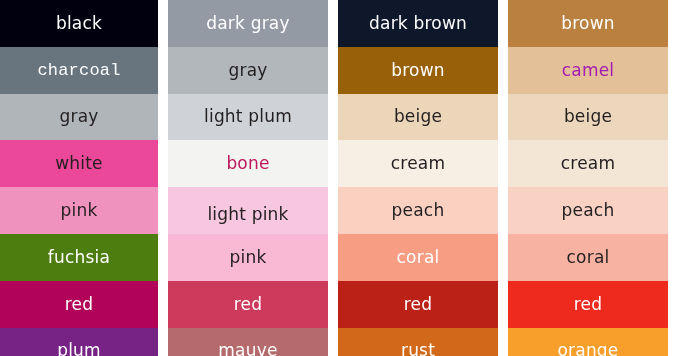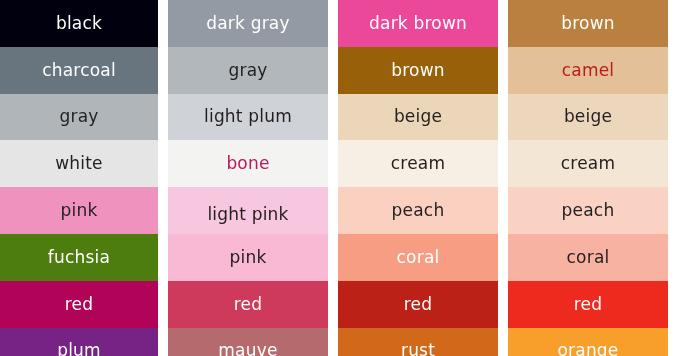--- a/index.html
+++ b/index.html
@@ -49,26 +49,26 @@
 </style>
 </head>
 <body>
 
 <div id="palette-grid">
     <div class="palette-column" style="flex: 0 0 158px; width: 158px;">
       <div class="swatch" style="background: rgb(0, 0, 15); flex: 0 0 46.8px; height: 46.8px;">
         <span class="swatch-label" style="color: rgb(255, 255, 255);">black</span>
       </div>
       <div class="swatch" style="background: rgb(105, 117, 126); flex: 0 0 46.8px; height: 46.8px;">
-        <span class="swatch-label" style="color: rgb(255, 255, 255);">charcoal</span>
+        <span class="swatch-label" style="color: rgb(255, 255, 255); font-family: Liberation Mono, monospace;">charcoal</span>
       </div>
       <div class="swatch" style="background: rgb(176, 181, 186); flex: 0 0 46.8px; height: 46.8px;">
         <span class="swatch-label" style="color: rgb(35, 31, 32);">gray</span>
       </div>
-      <div class="swatch" style="background: #e5e5e5; flex: 0 0 46.8px; height: 46.8px;">
+      <div class="swatch" style="background: #ec4899; flex: 0 0 46.8px; height: 46.8px;">
         <span class="swatch-label" style="color: rgb(35, 31, 32);">white</span>
       </div>
       <div class="swatch" style="background: rgb(239, 146, 190); flex: 0 0 46.8px; height: 46.8px;">
         <span class="swatch-label" style="color: rgb(35, 31, 32);">pink</span>
       </div>
       <div class="swatch" style="background: #4d7c0f; flex: 0 0 46.8px; height: 46.8px;">
         <span class="swatch-label" style="color: rgb(255, 255, 255);">fuchsia</span>
       </div>
       <div class="swatch" style="background: rgb(177, 4, 88); flex: 0 0 46.8px; height: 46.8px;">
         <span class="swatch-label" style="color: rgb(255, 255, 255);">red</span>
@@ -99,21 +99,21 @@
       </div>
       <div class="swatch" style="background: rgb(206, 58, 91); flex: 0 0 46.8px; height: 46.8px;">
         <span class="swatch-label" style="color: rgb(255, 255, 255);">red</span>
       </div>
       <div class="swatch" style="background: rgb(181, 107, 109); flex: 0 0 46.8px; height: 46.8px;">
         <span class="swatch-label" style="color: rgb(255, 255, 255);">mauve</span>
       </div>
     </div>
     <div class="col-gap" style="flex: 0 0 10px; width: 10px;"></div>
     <div class="palette-column" style="flex: 0 0 160px; width: 160px;">
-      <div class="swatch" style="background: #ec4899; flex: 0 0 46.8px; height: 46.8px;">
+      <div class="swatch" style="background: #0f172a; flex: 0 0 46.8px; height: 46.8px;">
         <span class="swatch-label" style="color: rgb(255, 255, 255);">dark brown</span>
       </div>
       <div class="swatch" style="background: rgb(153, 96, 10); flex: 0 0 46.8px; height: 46.8px;">
         <span class="swatch-label" style="color: rgb(255, 255, 255);">brown</span>
       </div>
       <div class="swatch" style="background: rgb(235, 214, 185); flex: 0 0 46.8px; height: 46.8px;">
         <span class="swatch-label" style="color: rgb(35, 31, 32);">beige</span>
       </div>
       <div class="swatch" style="background: rgb(248, 239, 228); flex: 0 0 46.8px; height: 46.8px;">
         <span class="swatch-label" style="color: rgb(35, 31, 32);">cream</span>
@@ -130,21 +130,21 @@
       <div class="swatch" style="background: rgb(210, 105, 26); flex: 0 0 46.8px; height: 46.8px;">
         <span class="swatch-label" style="color: rgb(255, 255, 255);">rust</span>
       </div>
     </div>
     <div class="col-gap" style="flex: 0 0 10px; width: 10px;"></div>
     <div class="palette-column" style="flex: 0 0 160px; width: 160px;">
       <div class="swatch" style="background: rgb(185, 128, 63); flex: 0 0 46.8px; height: 46.8px;">
         <span class="swatch-label" style="color: rgb(255, 255, 255);">brown</span>
       </div>
       <div class="swatch" style="background: rgb(228, 192, 152); flex: 0 0 46.8px; height: 46.8px;">
-        <span class="swatch-label" style="color: #b91c1c;">camel</span>
+        <span class="swatch-label" style="color: #a21caf;">camel</span>
       </div>
       <div class="swatch" style="background: rgb(237, 215, 188); flex: 0 0 46.8px; height: 46.8px;">
         <span class="swatch-label" style="color: rgb(35, 31, 32);">beige</span>
       </div>
       <div class="swatch" style="background: rgb(243, 230, 213); flex: 0 0 46.8px; height: 46.8px;">
         <span class="swatch-label" style="color: rgb(35, 31, 32);">cream</span>
       </div>
       <div class="swatch" style="background: rgb(249, 210, 196); flex: 0 0 46.8px; height: 46.8px;">
         <span class="swatch-label" style="color: rgb(35, 31, 32);">peach</span>
       </div>

